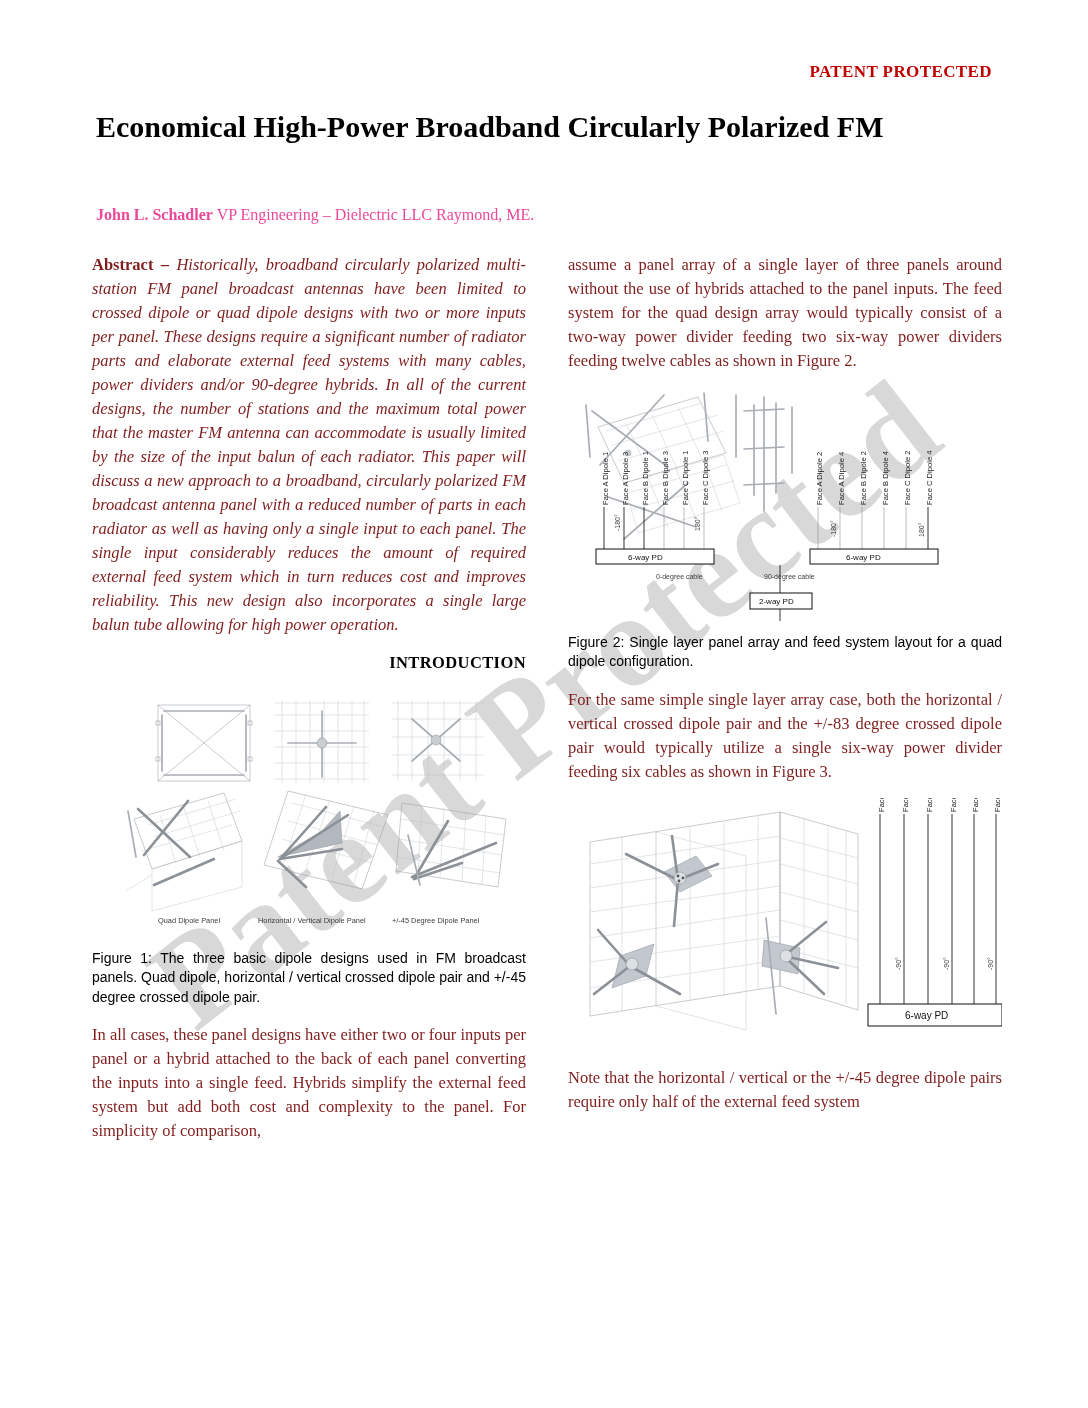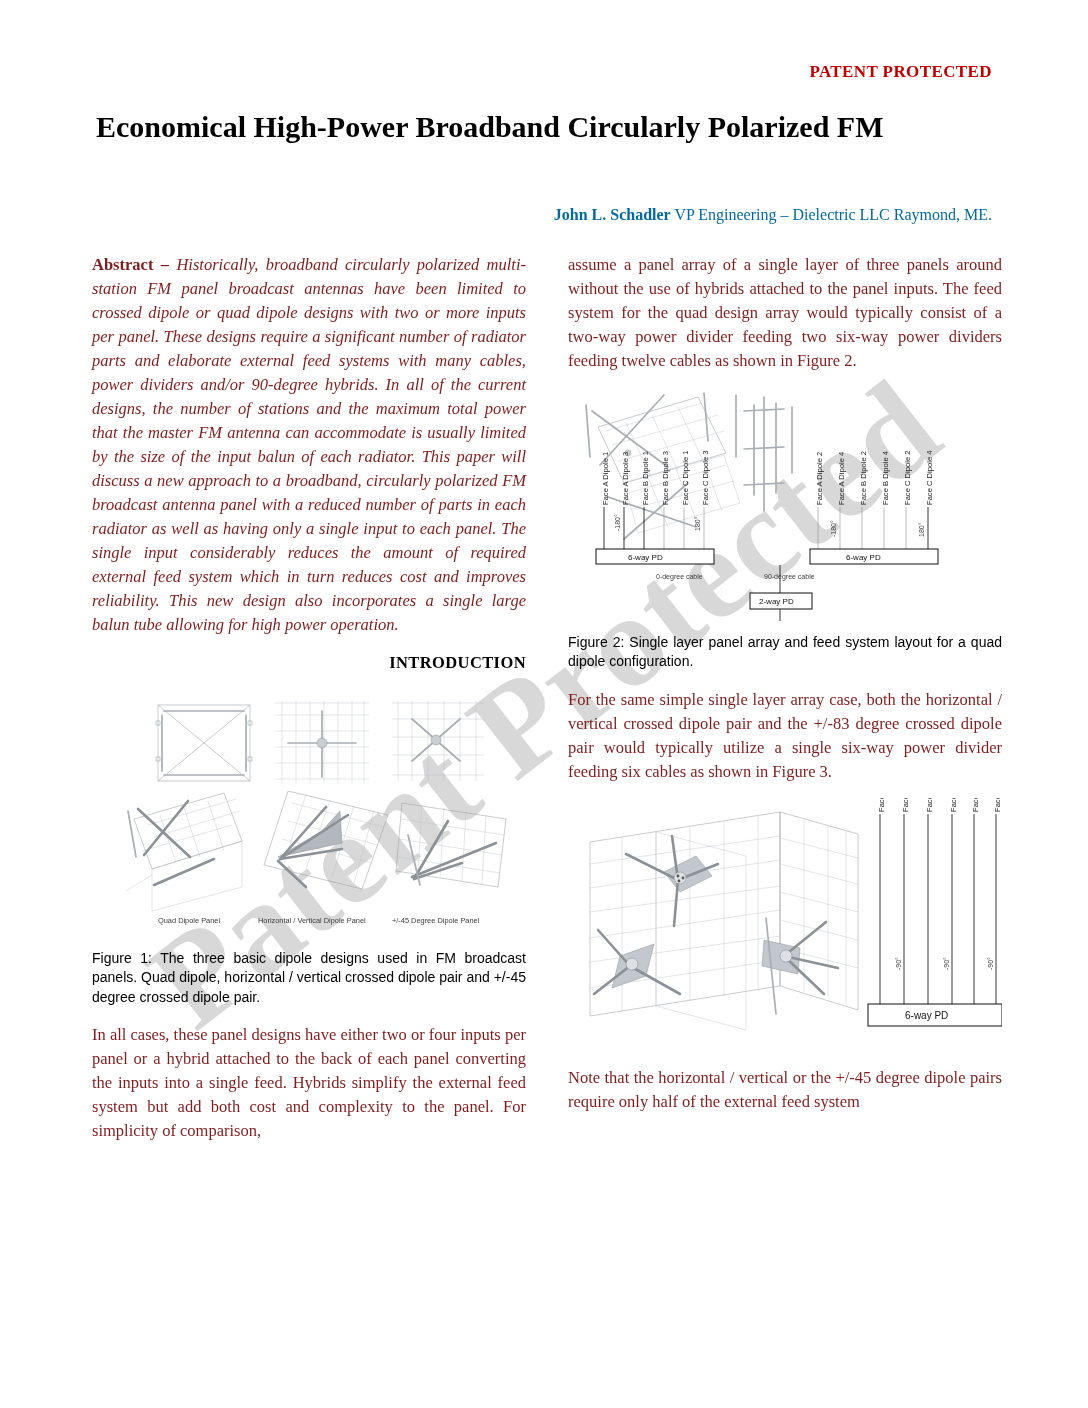--- a/index.html
+++ b/index.html
@@ -58,24 +58,24 @@
     line-height: 1.52;
     color: #000;
     z-index: 10;
   }
 
   .byline {
     position: absolute;
     left: 96px;
     right: 96px;
     top: 206px;
-    text-align: right;
+    text-align: left;
     font-family: "Liberation Serif", serif;
     font-size: 16px;
-    color: #0369a1;
+    color: #ec4899;
     z-index: 10;
   }
   .byline .author { font-weight: 700; }
 
   
   .col {
     position: absolute;
     top: 253px;
     width: 434px;
     z-index: 10;

